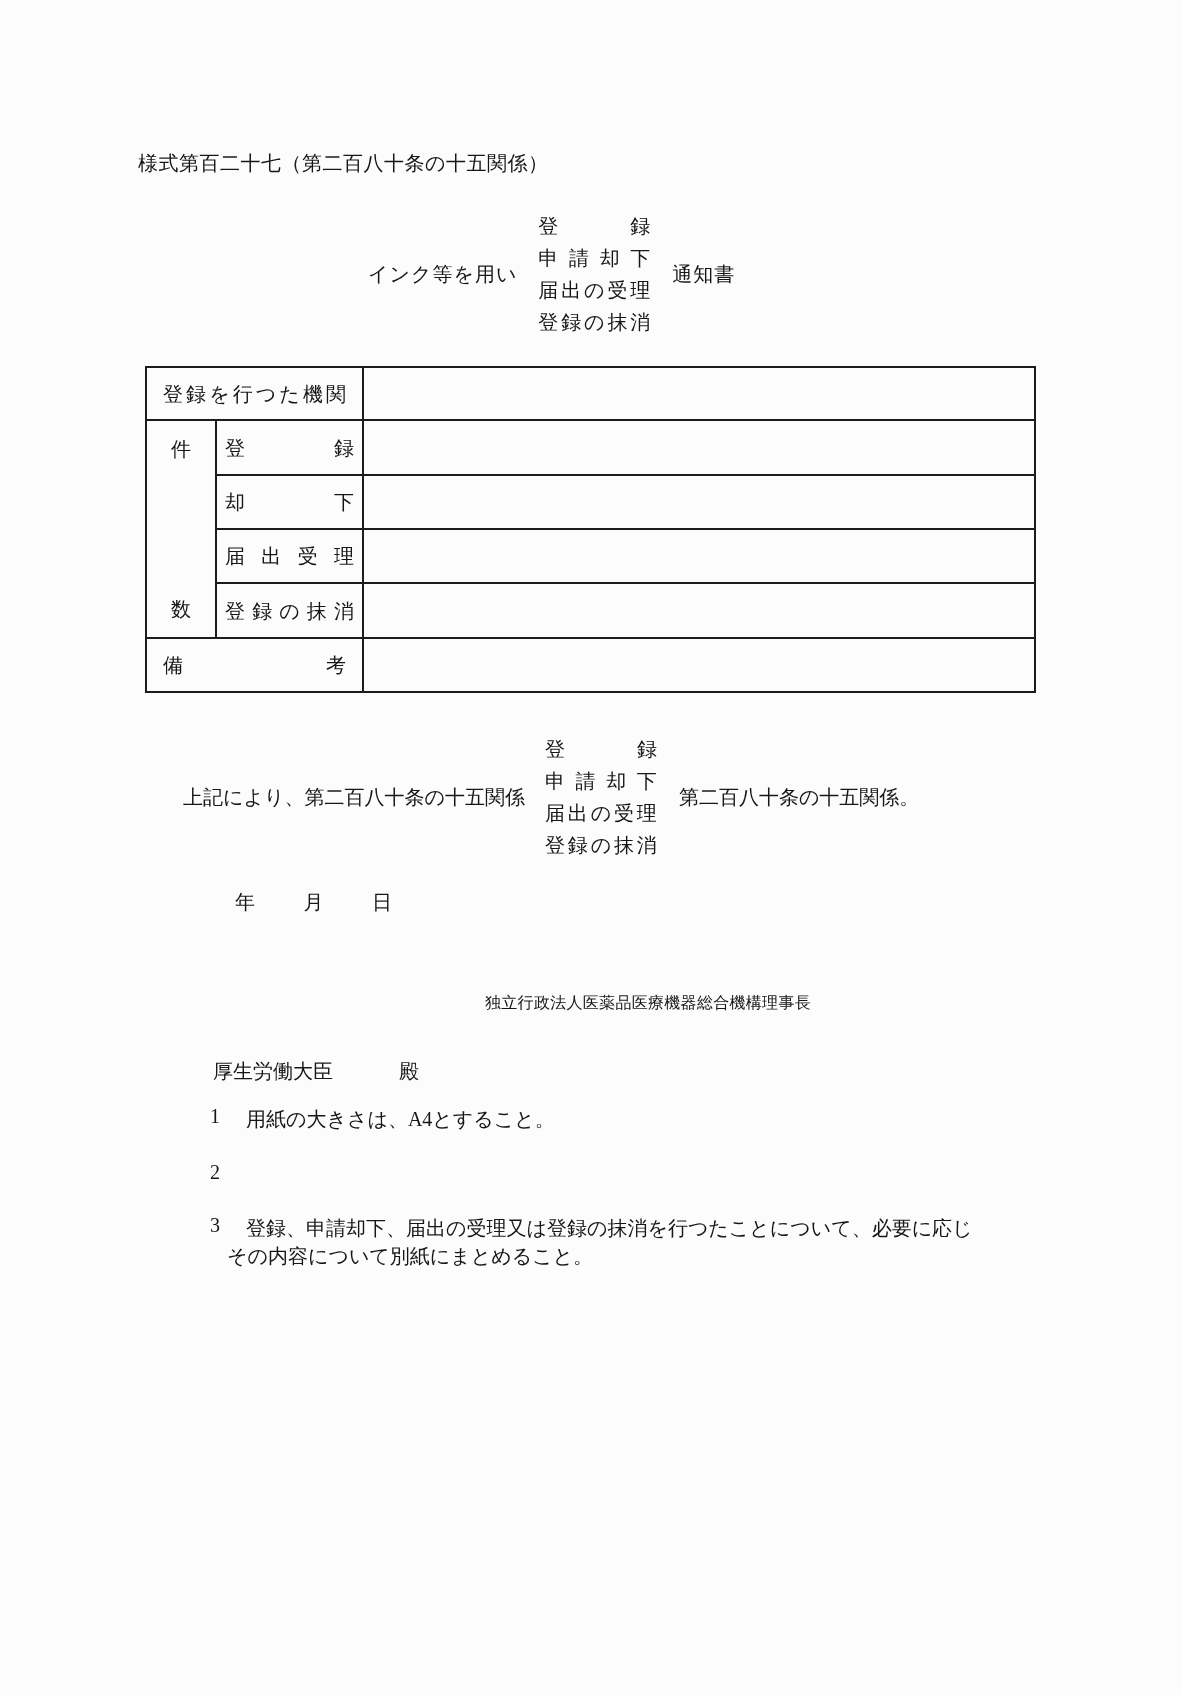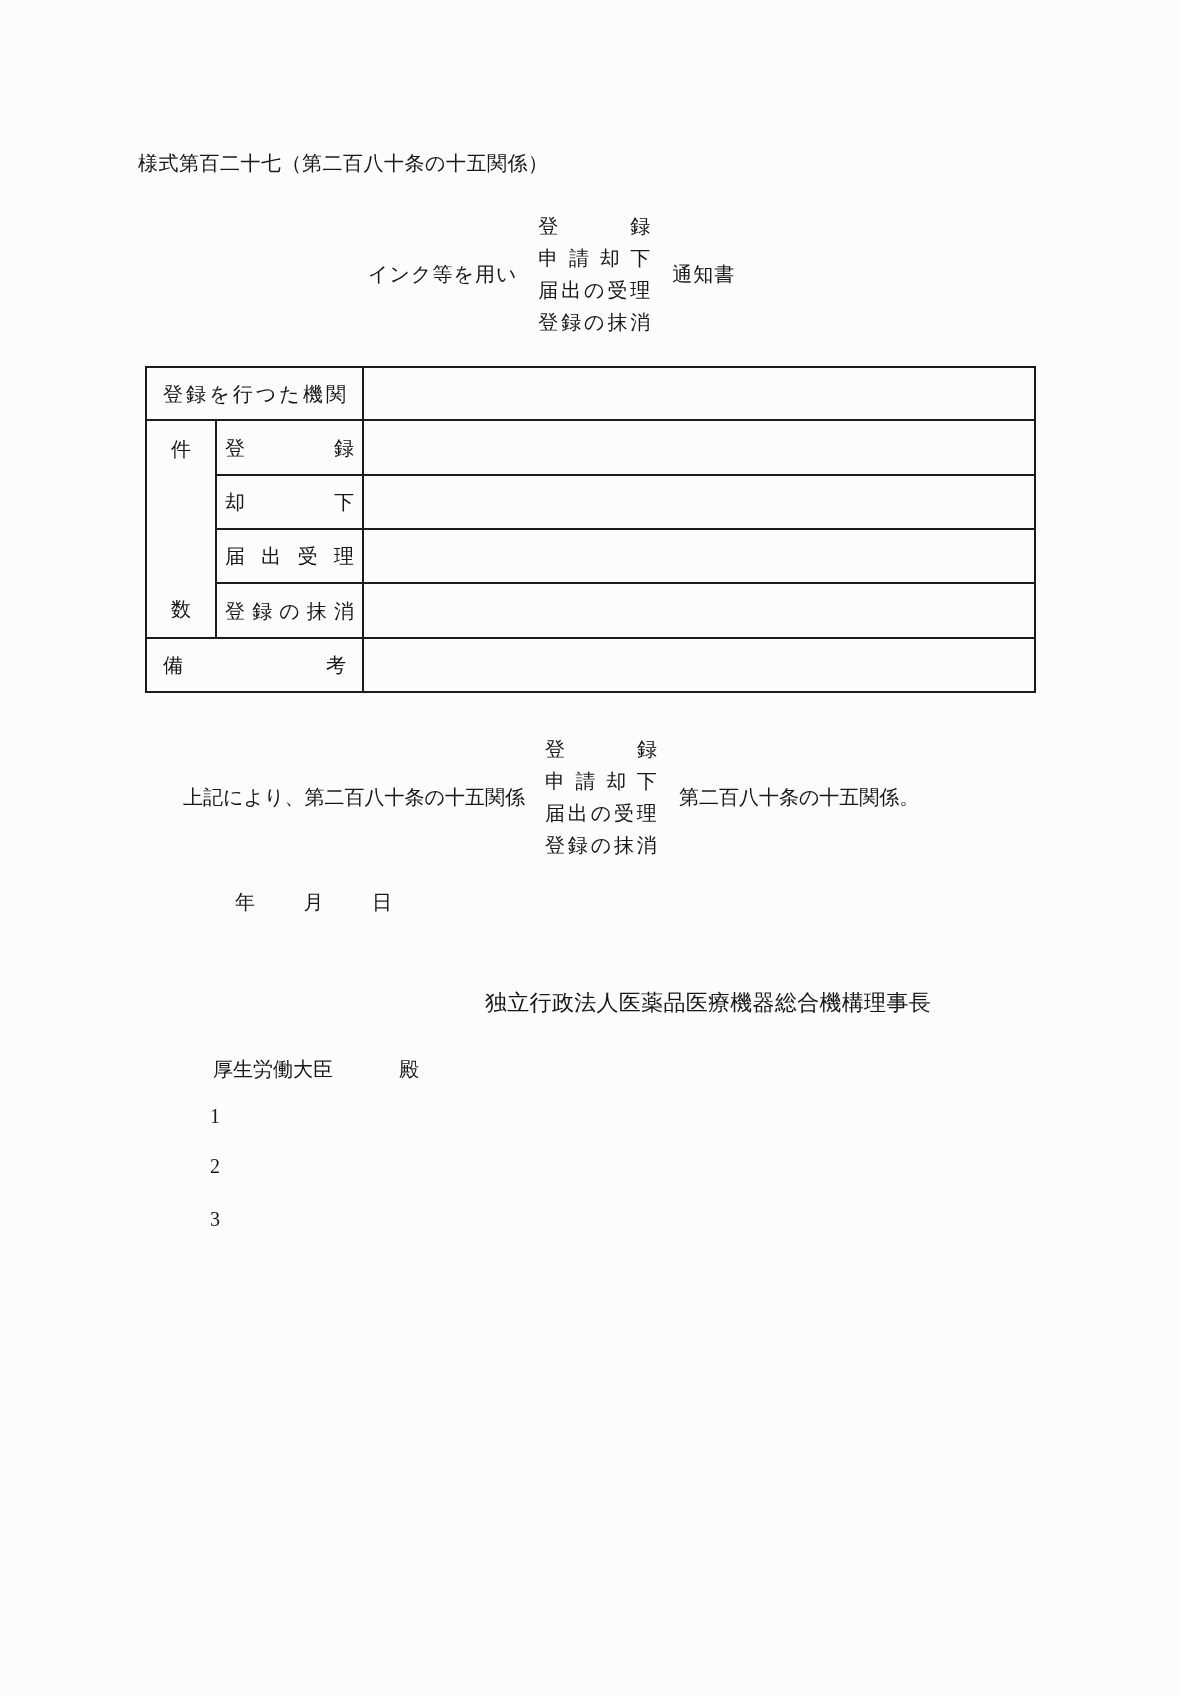--- a/index.html
+++ b/index.html
@@ -47,23 +47,23 @@
   }
 
   .middle-block { margin: 40px 0 0 183px; display: flex; align-items: center; }
   .middle-lead { min-width: 340px; white-space: nowrap; }
   .middle-block .stack { margin: 0 22px 0 20px; }
   .middle-tail { white-space: nowrap; }
 
   .date-line { margin: 30px 0 0 235px; }
   .date-line .jc { width: 157px; }
 
-  .issuer { margin: 79px 0 0 485px; font-size: 22px; letter-spacing: 0.3px; white-space: nowrap; }
-
-  .addressee-line { margin: 46px 0 0 213px; display: flex; font-family: Liberation Mono, monospace; }
+  .issuer { margin: 79px 0 0 485px; font-size: 16px; letter-spacing: 0.3px; white-space: nowrap; }
+
+  .addressee-line { margin: 46px 0 0 213px; display: flex; }
   .addressee-suffix { margin-left: 66px; }
 
   .notes-heading { margin: 60px 0 0 165px; }
   .note { display: flex; margin-left: 210px; }
   .note-1 { margin-top: 23px; }
   .note-2 { margin-top: 28px; }
   .note-3 { margin-top: 31px; }
   .note-num { width: 14px; flex: none; }
   .note-body { margin-left: 22px; line-height: 28px; white-space: nowrap; }
   .note-line-2 { margin-left: -19px; }
@@ -229,23 +229,30 @@
   <div class="issuer">独立行政法人医薬品医療機器総合機構理事長</div>
 
   <div class="addressee-line">
     <span>厚生労働大臣</span>
     <span class="addressee-suffix">殿</span>
   </div>
 
 
   <div class="note note-1">
     <span class="note-num">1</span>
+    <div class="note-body">
+      <div>用紙の大きさは、A4とすること。</div>
+    </div>
   </div>
 
   <div class="note note-2">
     <span class="note-num">2</span>
   </div>
 
   <div class="note note-3">
     <span class="note-num">3</span>
+    <div class="note-body">
+      <div>登録、申請却下、届出の受理又は登録の抹消を行つたことについて、必要に応じ</div>
+      <div class="note-line-2">その内容について別紙にまとめること。</div>
+    </div>
   </div>
 
 </div>
 
 </body></html>

